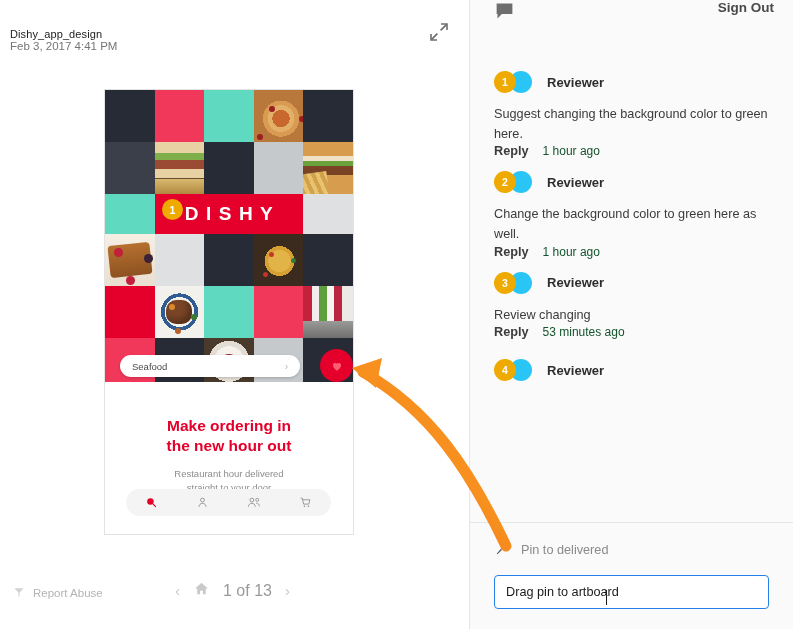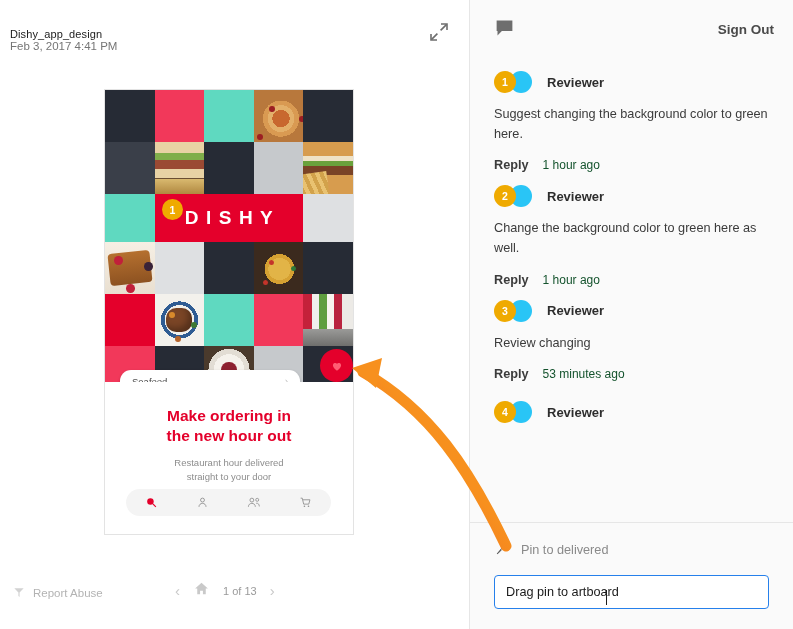--- a/index.html
+++ b/index.html
@@ -22,21 +22,21 @@
   .expand-btn svg{display:block;}
 
   
   .artboard{
     position:absolute;left:104px;top:89px;width:250px;height:446px;
     background:#fff;border:1px solid #e3e3e3;box-sizing:border-box;
     box-shadow:0 0 0 0 rgba(0,0,0,0);
   }
   .mosaic{position:relative;width:248px;height:292px;overflow:hidden;}
   .mrow{display:flex;height:52px;}
-  .mrow.r3{height:48px;border-radius:12px;}
+  .mrow.r3{height:40px;border-radius:12px;}
   .cell{flex:1 1 0;height:100%;position:relative;overflow:hidden;}
   .logoband{
     position:absolute;left:0;top:0;width:100%;height:100%;
     background:#E4002B;display:flex;align-items:center;justify-content:center;
   }
   .logoband span{
     color:#fff;font-size:19px;font-weight:700;letter-spacing:7.5px;
     padding-left:7px;font-family:"Liberation Sans",sans-serif;
   }
   
@@ -63,79 +63,79 @@
   .ph-toast:before{content:"";position:absolute;z-index:2;left:18%;top:26%;width:18%;height:18%;border-radius:50%;background:#c1203a;box-shadow:30px 6px 0 #3a2338,12px 28px 0 #c1203a,44px 26px 0 #3a2338;}
 
   .pin{
     position:absolute;border-radius:50%;background:#EFAA00;color:#fff;
     display:flex;align-items:center;justify-content:center;
     font-size:10.5px;font-weight:700;z-index:6;
   }
   .pin.p1{left:57px;top:109px;width:21px;height:21px;}
 
   .searchpill{
-    position:absolute;left:15px;top:280px;width:180px;height:22px;background:#fff;
+    position:absolute;left:15px;top:265px;width:180px;height:22px;background:#fff;
     border-radius:12px;display:flex;align-items:center;justify-content:space-between;
     padding:0 12px;box-sizing:border-box;box-shadow:0 1px 3px rgba(0,0,0,.18);z-index:5;
   }
   .searchpill .lbl{font-size:9.5px;color:#4a4a4a;}
   .searchpill .chev{color:#b9b9b9;font-size:10px;}
   .fab{
     position:absolute;left:215px;top:259px;width:33px;height:33px;border-radius:50%;
     background:#E4002B;z-index:5;display:flex;align-items:center;justify-content:center;
   }
   .fab svg{display:block;}
 
   .artcopy{padding:24px 10px 0;text-align:center;}
   .artcopy h2{
-    margin:0;font-size:15.5px;line-height:1.32;color:#E4002B;font-weight:700;
+    margin:10px;font-size:15.5px;line-height:1.32;color:#E4002B;font-weight:700;
     font-family:"Liberation Sans",sans-serif;
   }
   .artcopy p{margin:9px 0 0;font-size:9.5px;line-height:1.45;color:#8d8d8d;}
   .navbar{
     position:absolute;left:21px;bottom:18px;width:205px;height:27px;background:#f4f4f4;
     border-radius:14px;display:flex;align-items:center;justify-content:space-around;
   }
   .navbar .nicon{display:flex;align-items:center;justify-content:center;width:30px;}
 
   
   .report{
     position:absolute;left:12px;bottom:29px;display:flex;align-items:center;gap:7px;cursor:pointer;
   }
   .report span{font-size:11.5px;color:#b3b3b3;}
   .pager{
     position:absolute;left:175px;bottom:28px;display:flex;align-items:center;gap:13px;
   }
   .pager .arw{color:#c9c9c9;font-size:15px;cursor:pointer;line-height:1;}
-  .pager .cnt{font-size:11px;color:#9a9a9a;}
+  .pager .cnt{font-size:16px;color:#9a9a9a;}
 
   
   .panel{
     position:relative;width:324px;height:629px;background:#fafafa;
     border-left:1px solid #e6e6e6;box-sizing:border-box;flex:0 0 324px;
   }
   .panel-top{
-    position:relative;height:58px;display:flex;align-items:center;
+    position:relative;height:58px;display:flex;
     justify-content:space-between;padding:0 19px 0 24px;box-sizing:border-box;
   }
   .bubble-icon{cursor:pointer;}
   .signout{font-size:13.5px;color:#4a4a4a;font-weight:700;cursor:pointer;}
 
   .thread{position:absolute;top:58px;left:0;right:0;bottom:107px;overflow:hidden;padding:0 24px;box-sizing:border-box;}
   .comment{padding-top:12px;}
   .chead{display:flex;align-items:center;gap:11px;height:24px;}
   .avatar{position:relative;width:42px;height:22px;flex:0 0 42px;}
   .avatar .back{position:absolute;left:16px;top:0;width:22px;height:22px;border-radius:50%;background:#29C5F6;}
   .avatar .front{
     position:absolute;left:0;top:0;width:22px;height:22px;border-radius:50%;background:#EFAA00;
     color:#fff;font-size:10.5px;font-weight:700;display:flex;align-items:center;justify-content:center;z-index:2;
   }
   .cname{font-size:13px;font-weight:700;color:#2d2d2d;}
   .cbody{font-size:12.7px;line-height:1.55;color:#3b3b3b;margin:11px 0 0;}
-  .cfoot{margin-top:14px;display:flex;align-items:flex-start;gap:14px;}
+  .cfoot{display:flex;align-items:flex-start;gap:14px;}
   .reply{font-size:12.7px;font-weight:700;color:#3b3b3b;cursor:pointer;}
   .ago{font-size:12px;color:#14532d;}
 
   .composer{
     position:absolute;left:0;right:0;bottom:0;height:107px;border-top:1px solid #e6e6e6;
     background:#fafafa;padding:16px 24px 0;box-sizing:border-box;
   }
   .pinrow{display:flex;align-items:center;gap:10px;height:22px;}
   .pinrow .plabel{font-size:12.7px;color:#8a8a8a;}
   .cinput{

